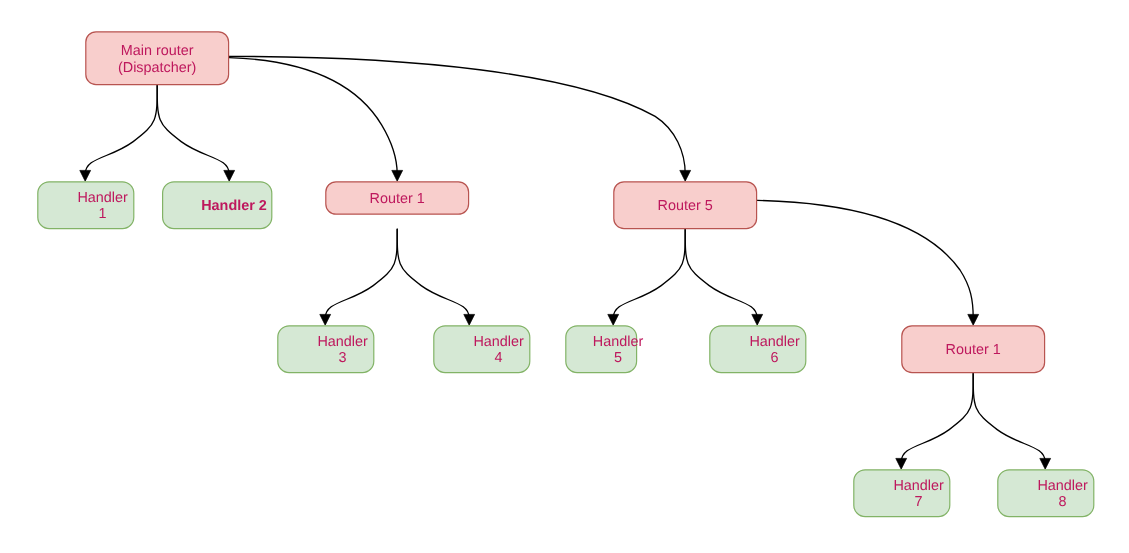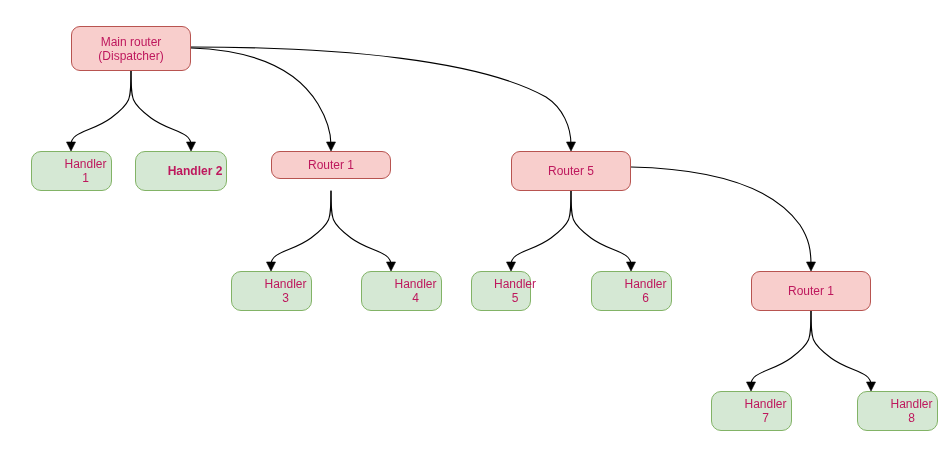--- a/index.html
+++ b/index.html
@@ -102,16 +102,16 @@
       <div class="node node-handler" style="left: 31px; top: 151px; width: 81px; height: 40px;">Handler 1</div>
       <div class="node node-handler" style="left: 135px; top: 151px; width: 92px; height: 40px; font-weight: bold;">Handler 2</div>
       <div class="node node-router" style="left: 271px; top: 151px; width: 120px; height: 28px;">Router 1</div>
       <div class="node node-router" style="left: 511px; top: 151px; width: 120px; height: 40px;">Router 5</div>
       <div class="node node-handler" style="left: 231px; top: 271px; width: 81px; height: 40px;">Handler 3</div>
       <div class="node node-handler" style="left: 361px; top: 271px; width: 81px; height: 40px;">Handler 4</div>
       <div class="node node-handler" style="left: 471px; top: 271px; width: 60px; height: 40px;">Handler 5</div>
       <div class="node node-handler" style="left: 591px; top: 271px; width: 81px; height: 40px;">Handler 6</div>
       <div class="node node-router" style="left: 751px; top: 271px; width: 120px; height: 40px;">Router 1</div>
       <div class="node node-handler" style="left: 711px; top: 391px; width: 81px; height: 40px;">Handler 7</div>
-      <div class="node node-handler" style="left: 831px; top: 391px; width: 81px; height: 40px; margin-left: 26px;">Handler 8</div>
+      <div class="node node-handler" style="left: 831px; top: 391px; width: 81px; height: 40px;">Handler 8</div>
     </div>
 
 </div>
 
 </body></html>

